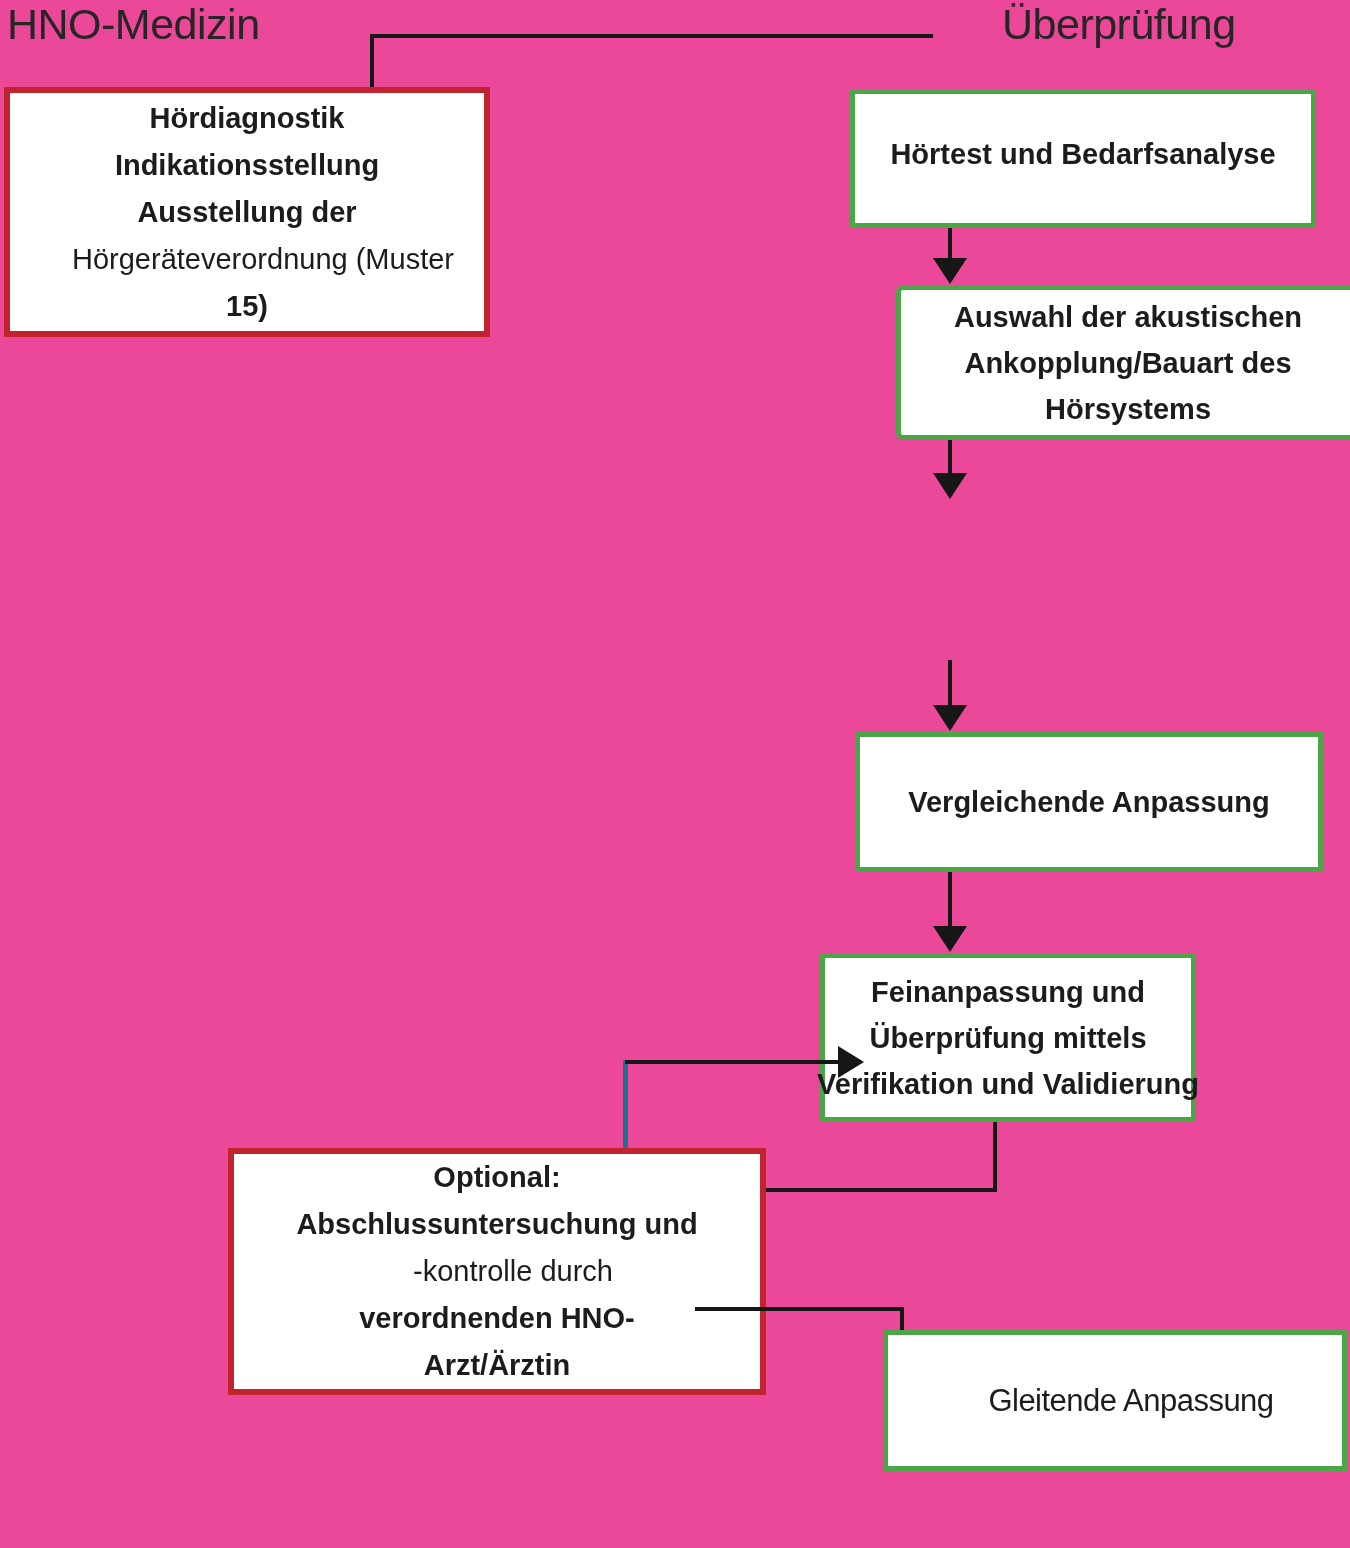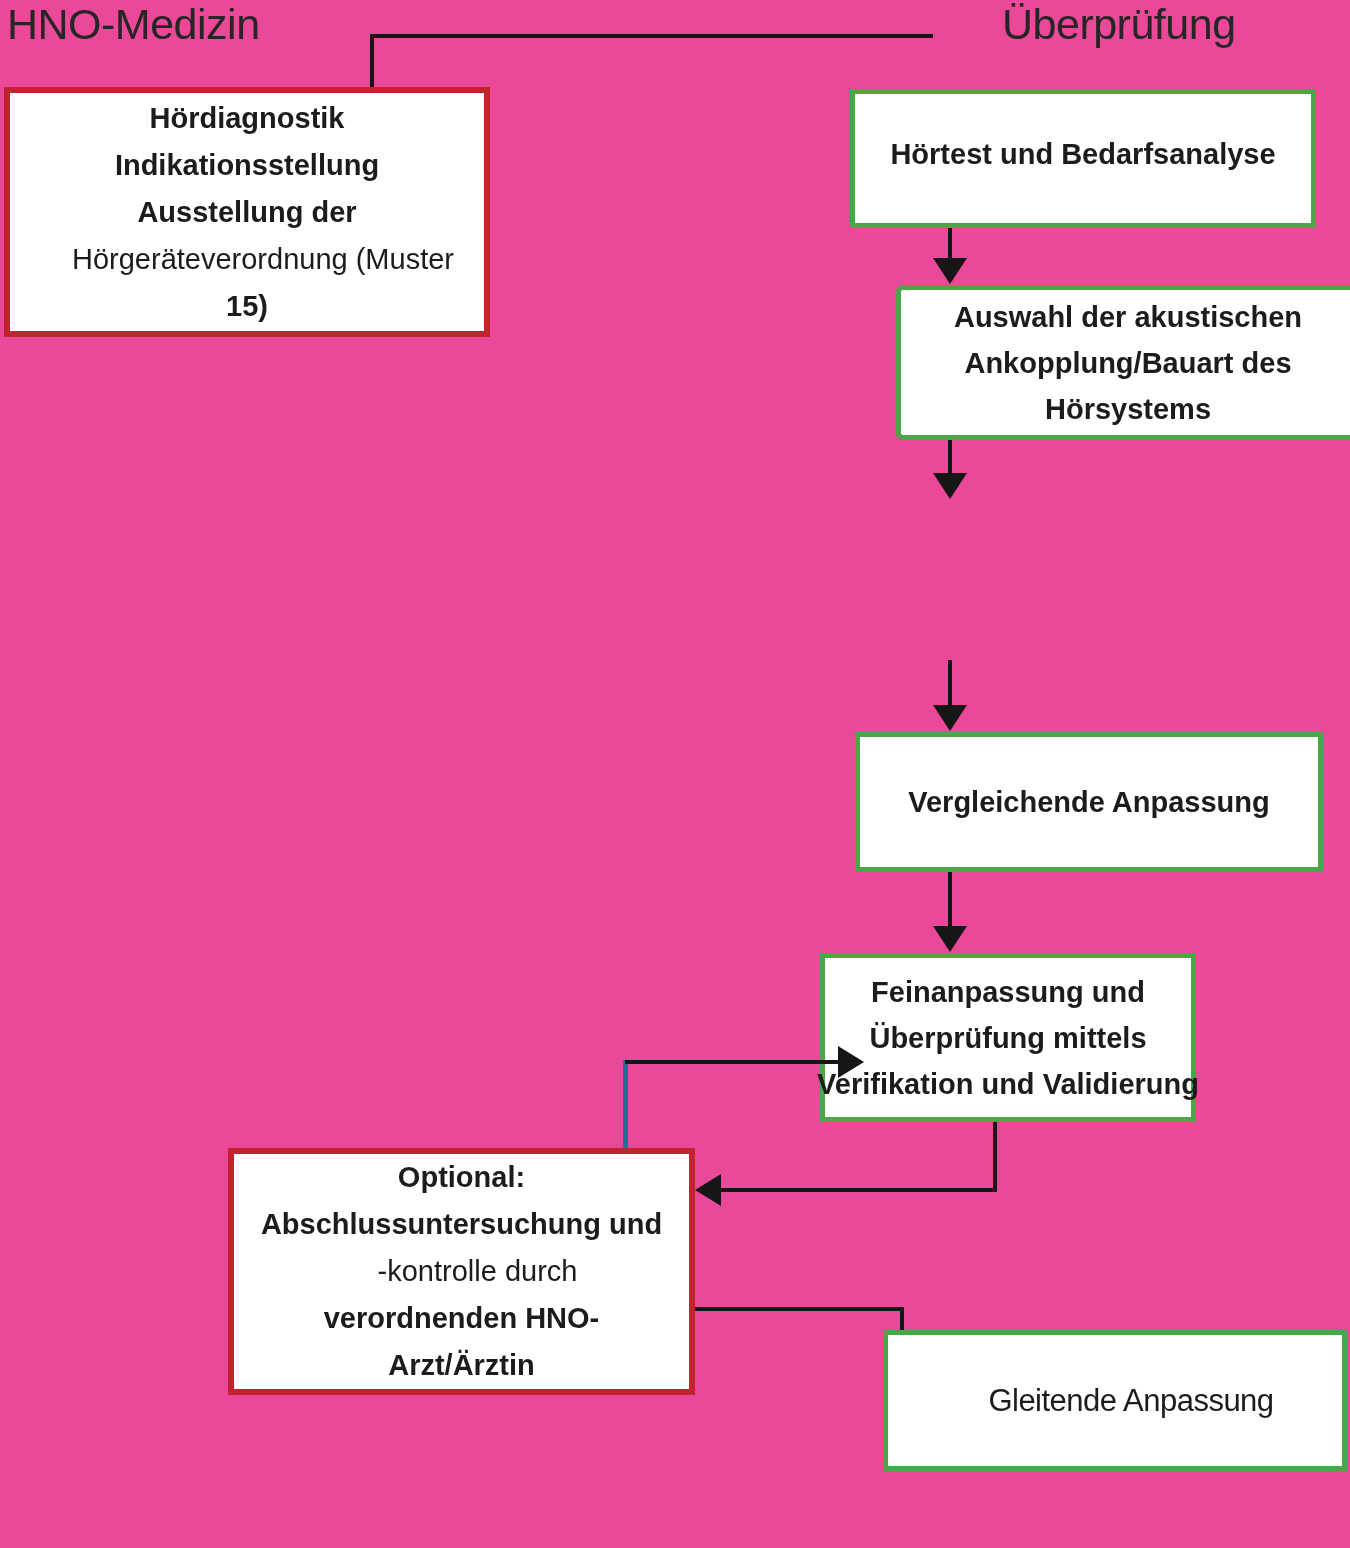--- a/index.html
+++ b/index.html
@@ -46,21 +46,21 @@
   .bl { white-space: nowrap; }
   .sb { font-weight: 700; }   
   .rg { font-weight: 400; margin-left: 32px; }   
 
   #b-hoerdiag   { left: 4px;   top: 87px;   width: 486px; height: 250px; line-height: 47px; }
   #b-hoertest   { left: 850px; top: 89px;   width: 466px; height: 139px; padding-bottom: 8px; }
   #b-auswahl    { left: 896px; top: 285px;  width: 464px; height: 155px; line-height: 46px; border-radius: 7px; }
   #b-erstein    { left: 852px; top: 500px;  width: 464px; height: 160px; line-height: 46px; }
   #b-vergleich  { left: 855px; top: 732px;  width: 468px; height: 140px; }
   #b-feinanp    { left: 820px; top: 953px;  width: 376px; height: 169px; line-height: 46px; text-align: center; }
-  #b-optional   { left: 228px; top: 1148px; width: 467px; height: 247px; line-height: 47px; }
+  #b-optional   { left: 228px; top: 1148px; width: 538px; height: 247px; line-height: 47px; }
   #b-gleitende  { left: 883px; top: 1330px; width: 464px; height: 141px; font-size: 31px; font-weight: 400; letter-spacing: -0.5px; }
 
   
   .ln { position: absolute; background: #161616; }
   .ln-blue { background: #1e6f96; }
 
   #top-link-v { left: 370px; top: 36px;   width: 4px;   height: 51px; }
   #top-link-h { left: 370px; top: 34px;   width: 563px; height: 4px;  }
 
   #a1-line { left: 948px; top: 228px;  width: 4px; height: 31px; }

